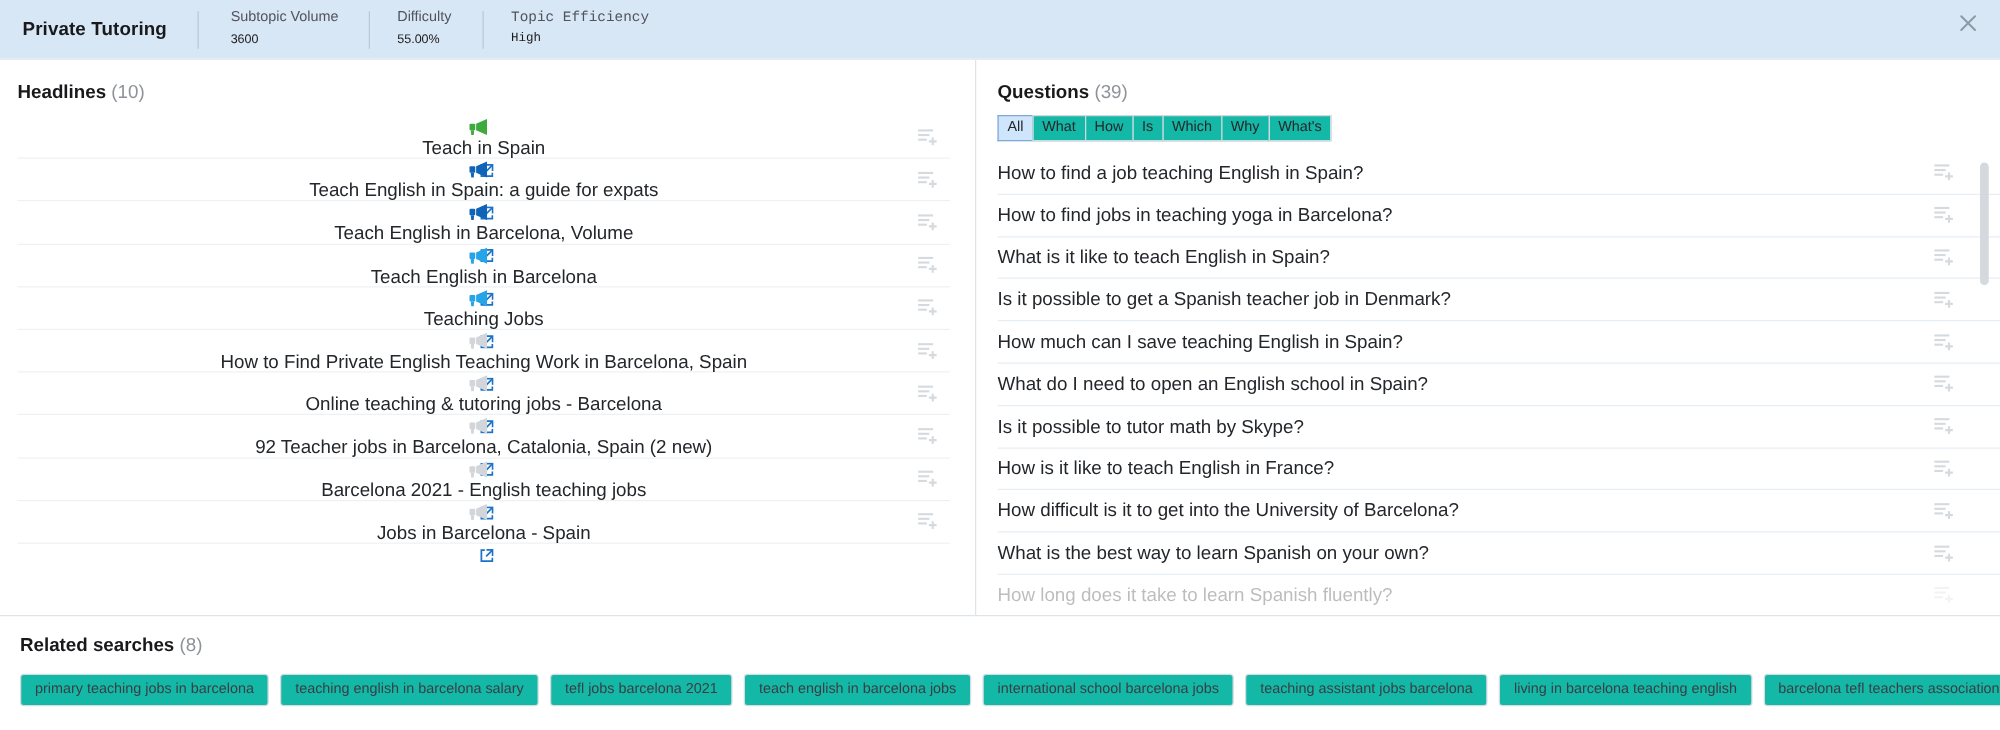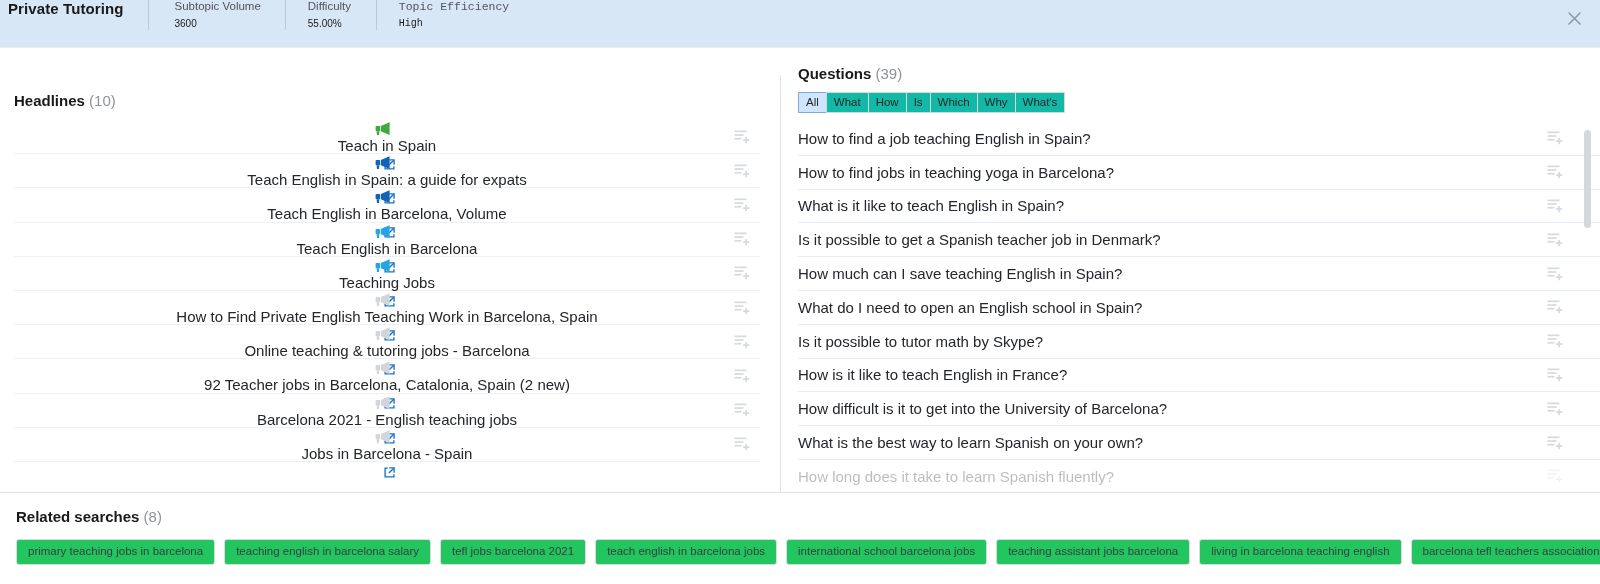--- a/index.html
+++ b/index.html
@@ -10,22 +10,22 @@
     color: #222222;
     overflow: hidden;
   }
 
   
   .header {
     position: relative;
     height: 47px;
     background: #d8e7f5;
     display: flex;
-    align-items: flex-start;
-    padding-left: 8px;
+    align-items: center;
+    padding-left: 18px;
   }
   .header-title {
     font-size: 15px;
     font-weight: bold;
     color: #19191c;
     letter-spacing: .1px;
     padding-right: 24px;
   }
   .hdr-sep {
     width: 1px; height: 30px;
@@ -67,21 +67,20 @@
     display: flex;
     height: 445px;
     border-top: 1px solid #e9ecef;
   }
   .panel-left {
     width: 781px;
     flex: 0 0 781px;
     border-right: 1px solid #dfe4e8;
     padding: 0 20px 0 14px;
     position: relative;
-    margin-top: 27px;
   }
   .panel-right {
     flex: 1 1 auto;
     padding: 0 0 0 17px;
     position: relative;
     overflow: hidden;
   }
   .panel-title {
     font-size: 15px;
     font-weight: bold;
@@ -213,21 +212,21 @@
   }
   .related-title .count { font-weight: normal; color: #8f9399; }
   .chips {
     display: flex;
     gap: 9px;
     margin-top: 12px;
   }
   .chip {
     border: 1px solid #d7dce1;
     border-radius: 3px;
-    background: #22c55e;
+    background: #14b8a6;
     font-size: 11.5px;
     color: #3a3e44;
     padding: 5px 11px 6px 11px;
     white-space: nowrap;
     cursor: pointer;
     line-height: 13px;
   }
 </style>
 </head>
 <body>

